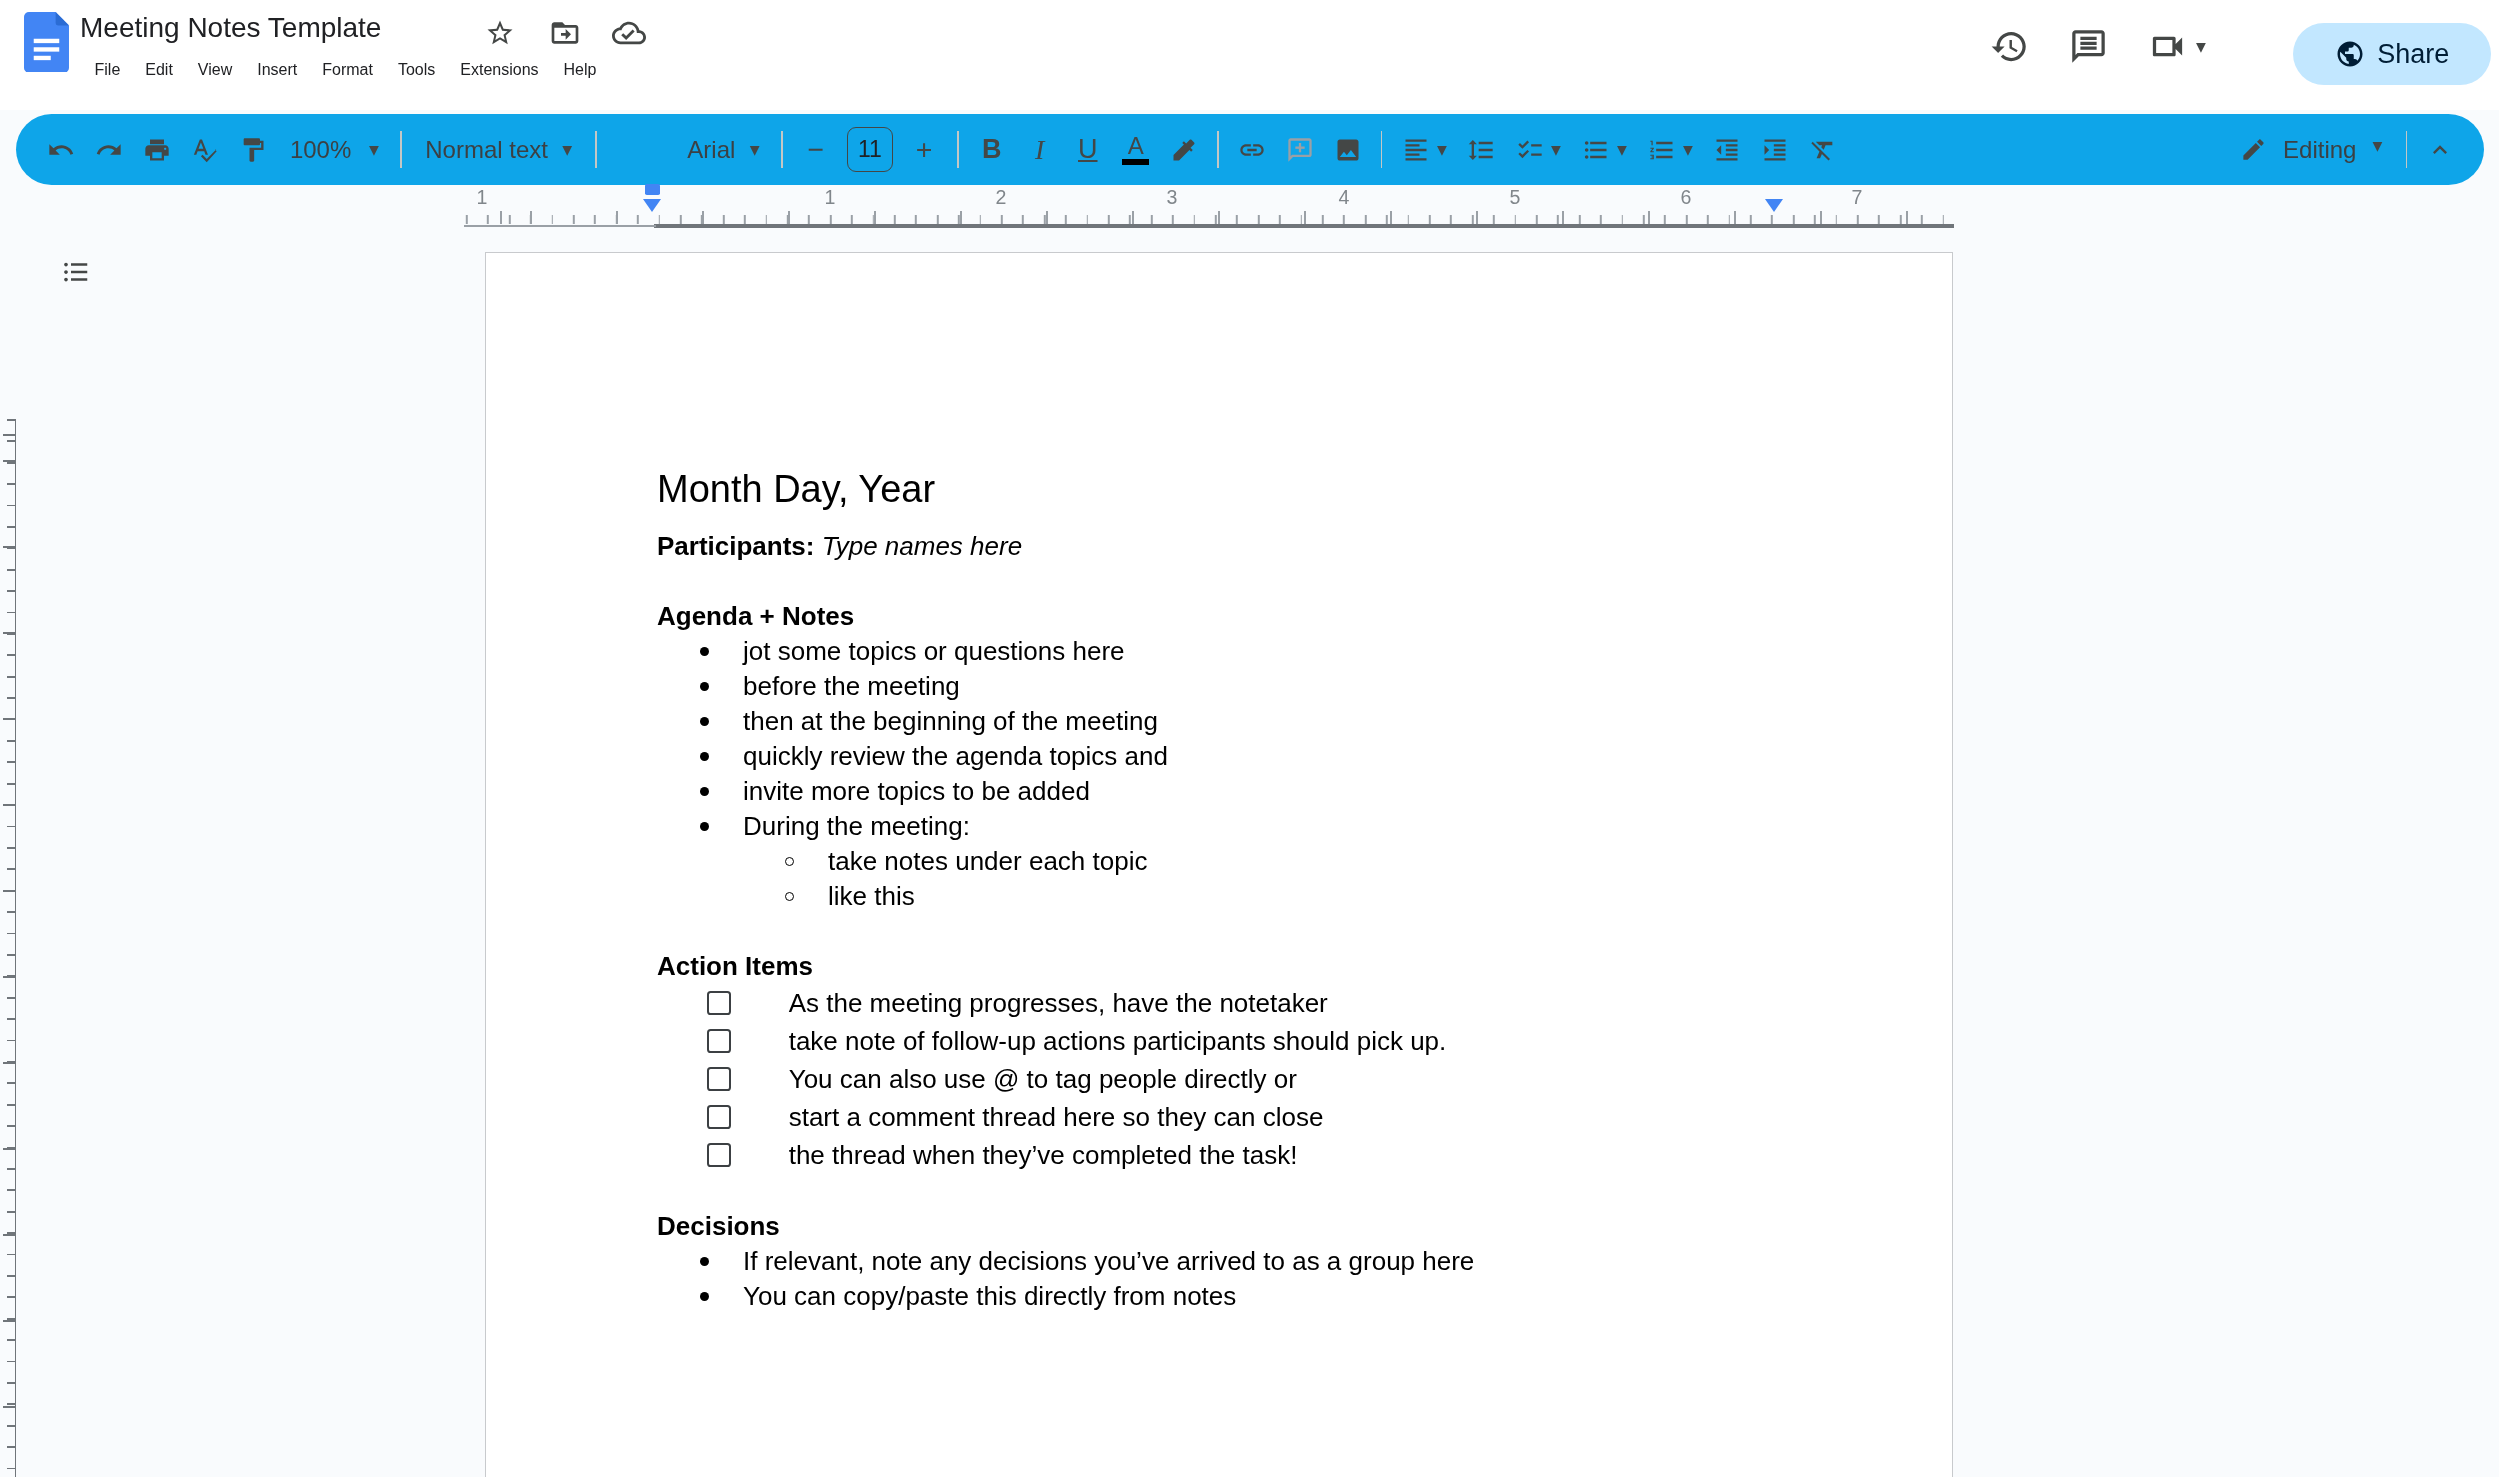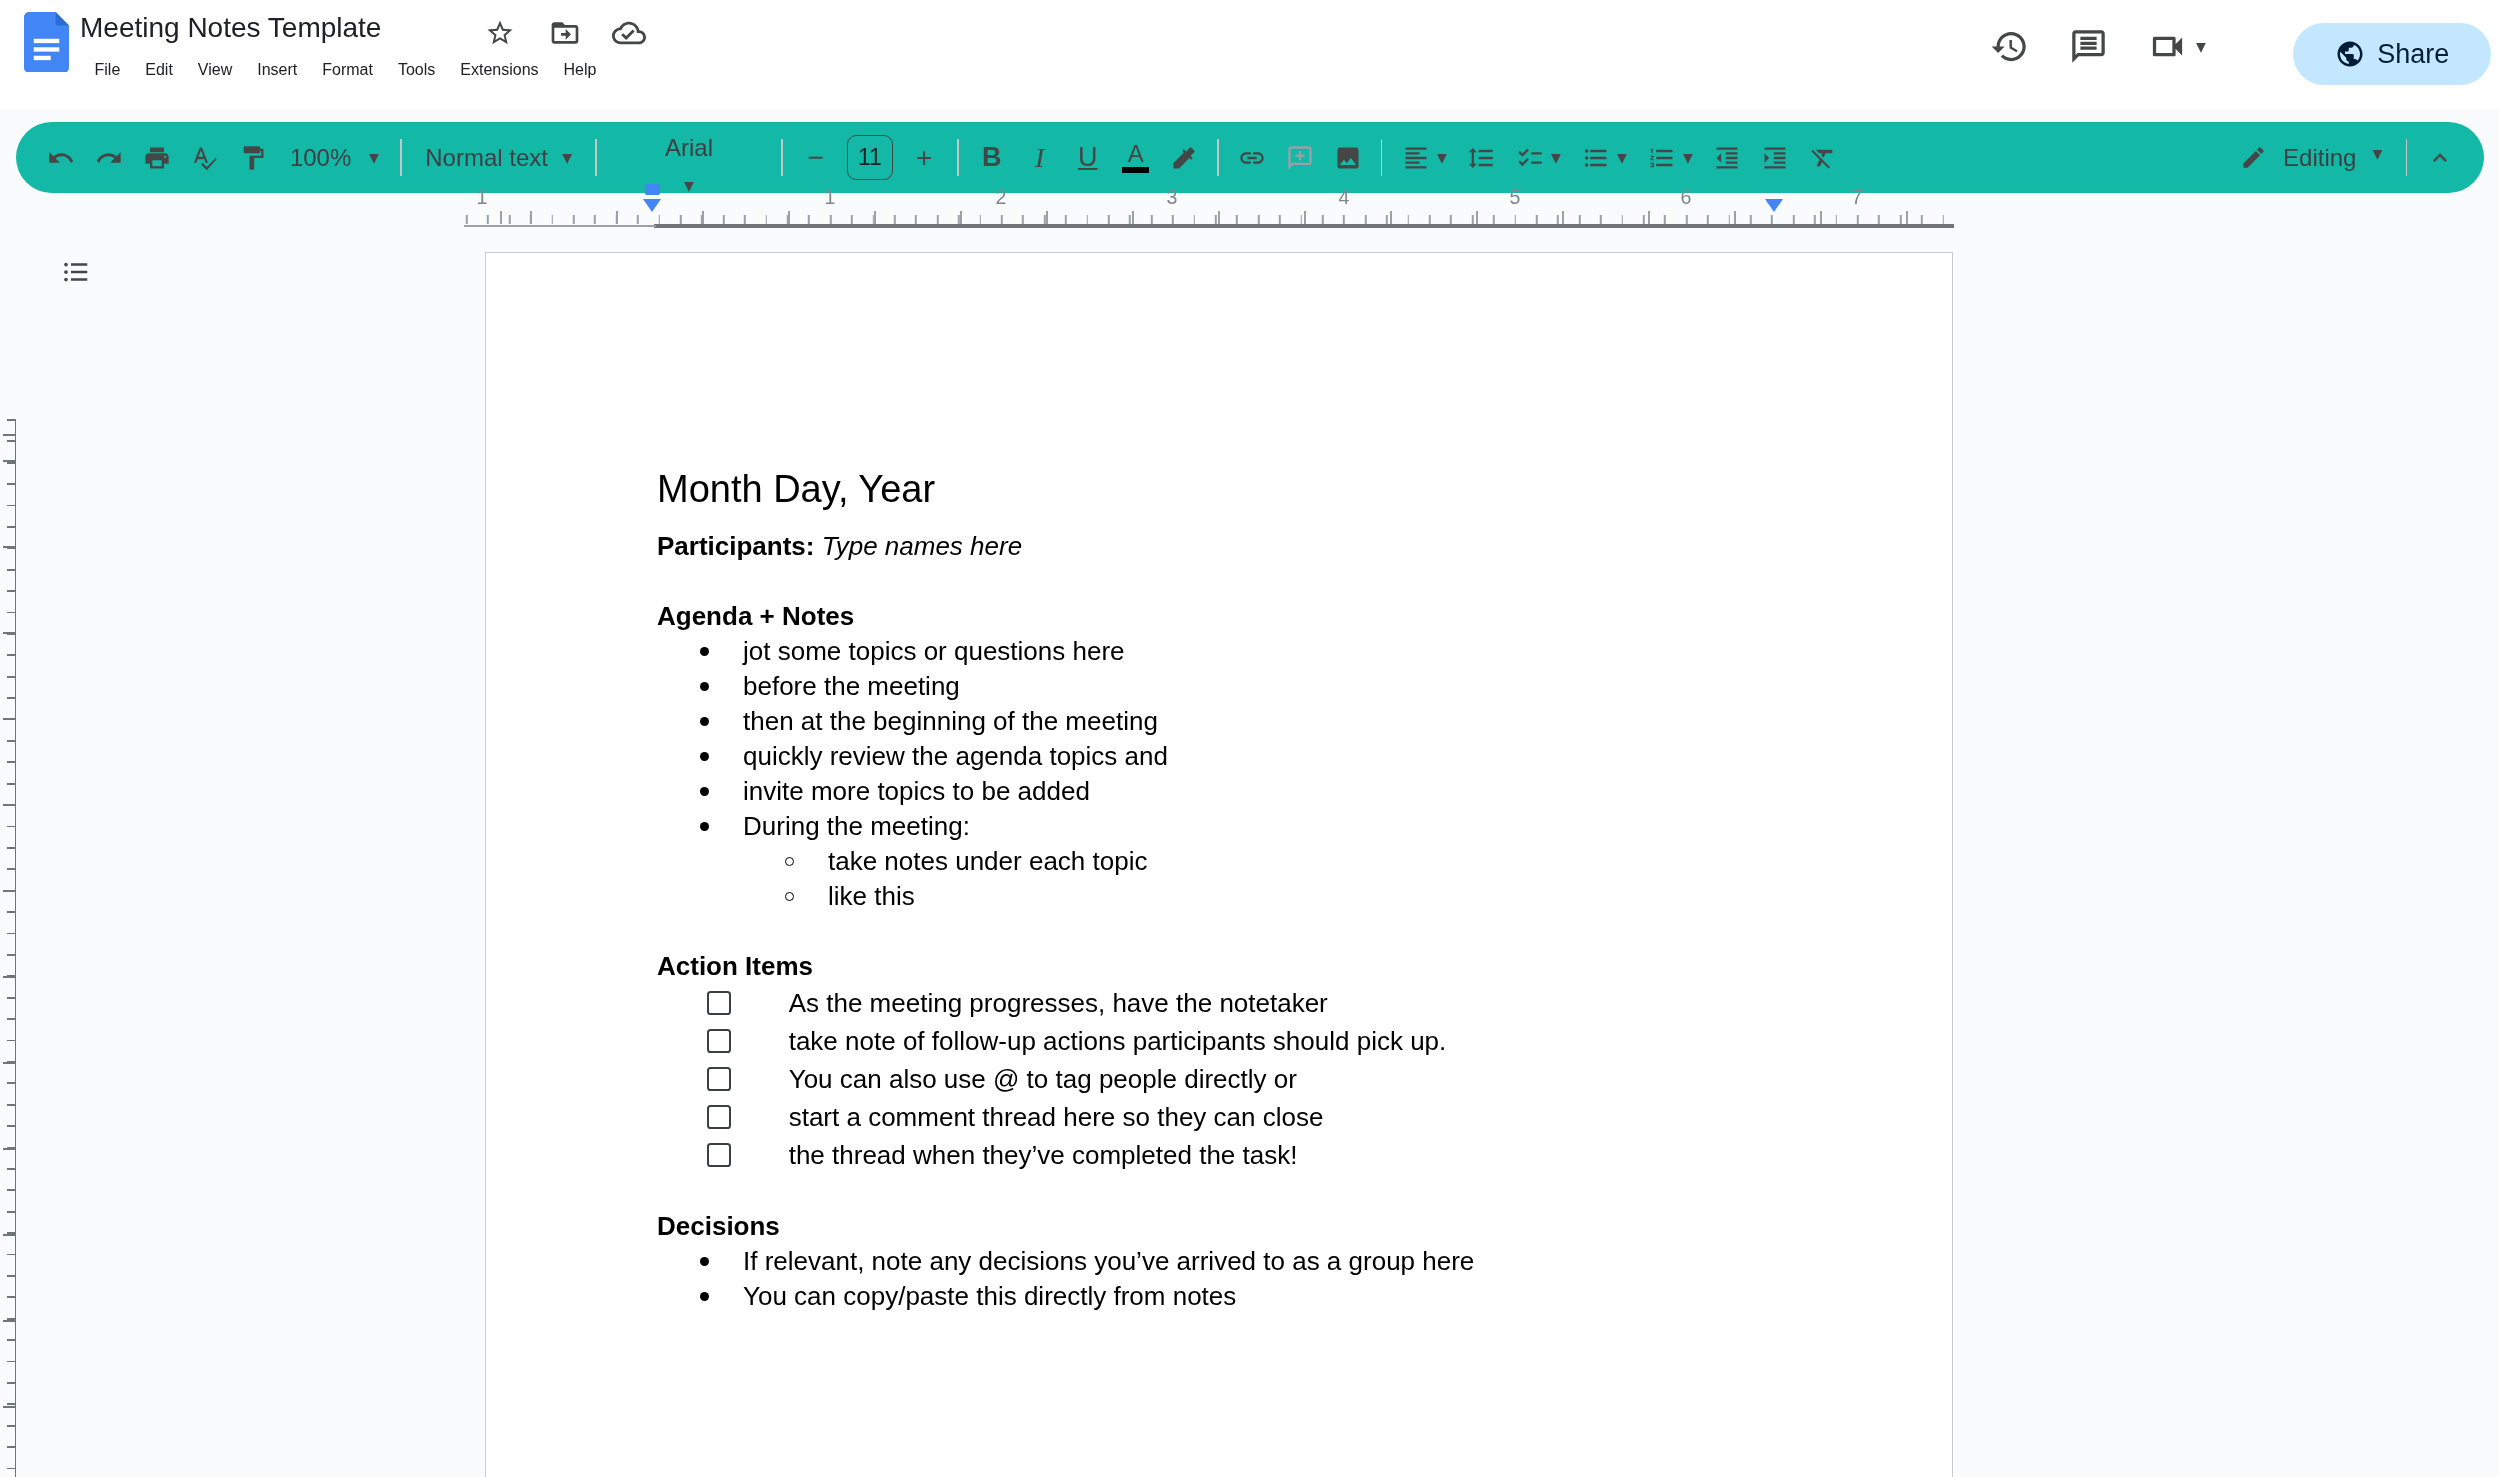--- a/index.html
+++ b/index.html
@@ -28,36 +28,36 @@
 
   .share-btn {
     position:absolute; left:2293px; top:23px; width:198px; height:62px;
     background:#C2E7FF; color:#001D35; border-radius:31px;
     display:flex; align-items:center; justify-content:center; gap:12.5px;
     font-size:27px; font-weight:500; cursor:pointer;
   }
 
   
   .toolbar {
-    position:absolute; left:16px; top:122px; width:2468px; height:71px;
-    background:#14b8a6; border-radius:36px;
+    position:absolute; left:16px; top:114px; width:2468px; height:71px;
+    background:#0ea5e9; border-radius:36px;
     display:flex; align-items:center; padding:0 19.6px 0 21.4px;
   }
   .tb-btn {
     min-width:48px; height:48px; border-radius:24px;
     display:flex; align-items:center; justify-content:center;
     color:#444746; cursor:pointer; flex:none;
   }
   .tb-btn svg { width:28px; height:28px; }
   .tb-divider { width:1.8px; height:37px; background:#C4C7C5; margin:0 9px; flex:none; }
   .tb-select { display:flex; align-items:center; gap:14.3px; padding:0 12.5px; height:48px; border-radius:7.1px; cursor:pointer; flex:none; }
   .tb-select .sel-label { font-size:24px; color:#3C4043; white-space:nowrap; }
   .zoom-select { width:114px; justify-content:space-between; }
   .style-select { width:175px; justify-content:center; }
-  .font-select { width:166px; justify-content:space-between;flex-direction:column; }
+  .font-select { width:166px; justify-content:flex-end; }
   .fs-box {
     width:46px; height:45px; border:1.8px solid #444746; border-radius:9px;
     display:flex; align-items:center; justify-content:center;
     font-size:23px; color:#202124; margin:0 7.1px; cursor:text; flex:none;
   }
   .bold-glyph { font-weight:700; font-size:27px; }
   .italic-glyph { font-style:italic; font-family:"Liberation Serif",serif; font-size:28px; }
   .underline-glyph { text-decoration:underline; font-size:27px; }
   .textcolor-stack { display:flex; flex-direction:column; align-items:center; line-height:1; }
   .textcolor-stack .a { font-size:24px; color:#444746; }

